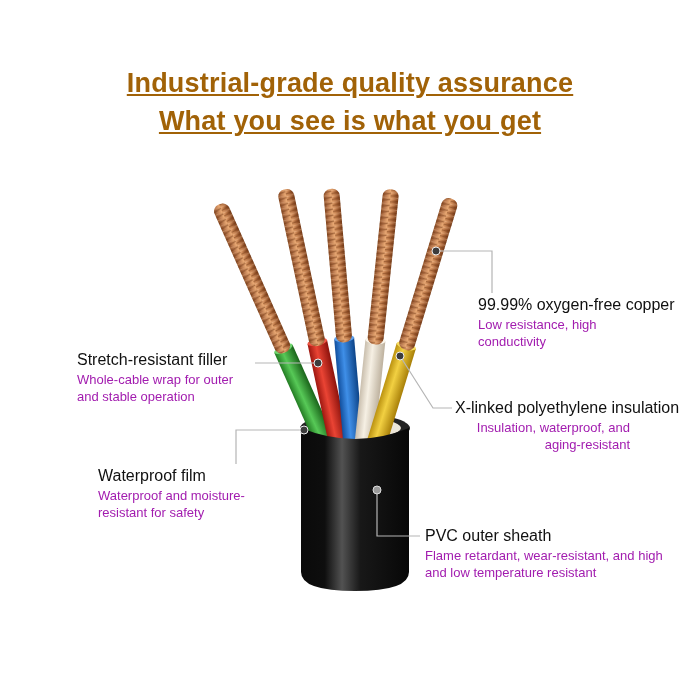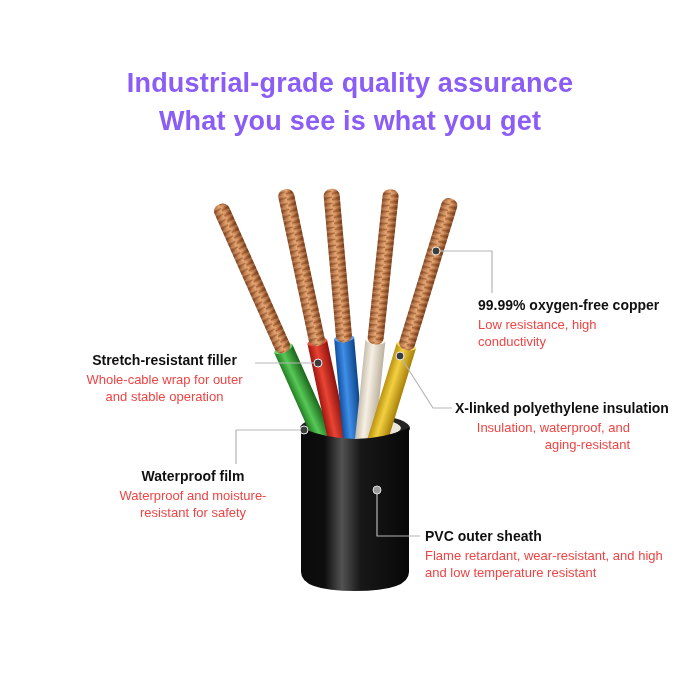--- a/index.html
+++ b/index.html
@@ -2,29 +2,29 @@
 <html><head>
 <meta charset="utf-8">
 <style>
   html,body{margin:0;padding:0;background:#ffffff;}
   #page{
     position:relative;width:700px;height:700px;background:#ffffff;overflow:hidden;
     font-family:"Liberation Sans", sans-serif;
   }
   .title{
     position:absolute;left:0;top:64px;width:700px;text-align:center;
-    font-weight:bold;font-size:27px;line-height:38px;color:#8b5cf6;letter-spacing:0.2px;
+    font-weight:bold;font-size:27px;line-height:38px;color:#a16207;letter-spacing:0.2px;text-decoration:underline;
   }
   .cable-svg{position:absolute;left:0;top:0;width:700px;height:700px;}
   .callout{position:absolute;}
   .callout.rightside{text-align:left;}
-  .callout.leftside{text-align:center;}
-  .co-h{font-size:14px;font-weight:bold;color:#101010;line-height:18px;white-space:nowrap;margin-bottom:2px;}
+  .callout.leftside{text-align:left;}
+  .co-h{font-size:16px;font-weight:normal;color:#101010;line-height:18px;white-space:nowrap;margin-bottom:2px;}
   .leftside .co-h{white-space:normal;}
-  .co-d{font-size:13px;color:#ef4444;line-height:17px;}
+  .co-d{font-size:13px;color:#a21caf;line-height:17px;}
 </style>
 </head>
 <body>
 
 <div id="page">
 
   <div class="title">
     <div>Industrial-grade quality assurance</div>
     <div>What you see is what you get</div>
   </div>

